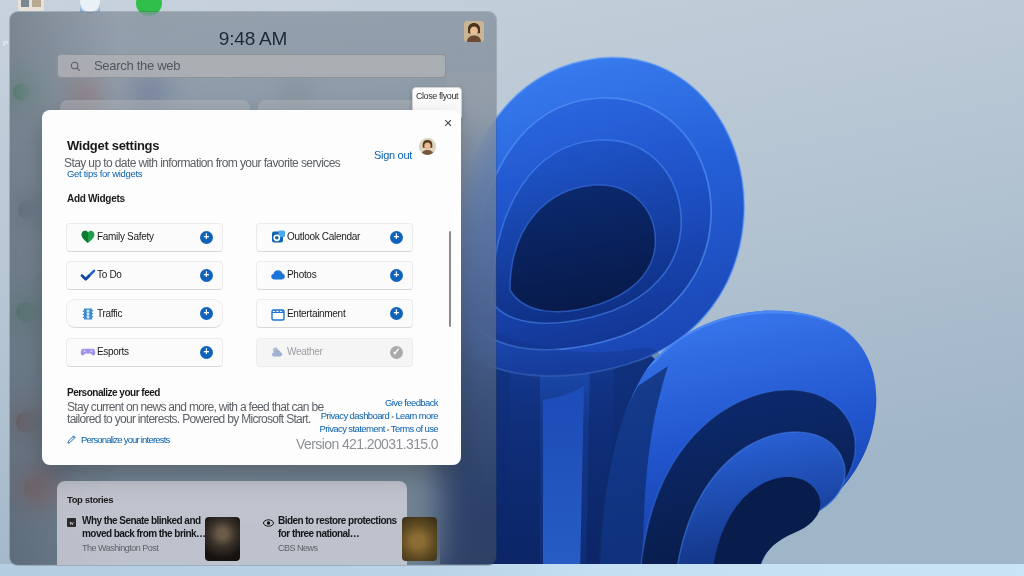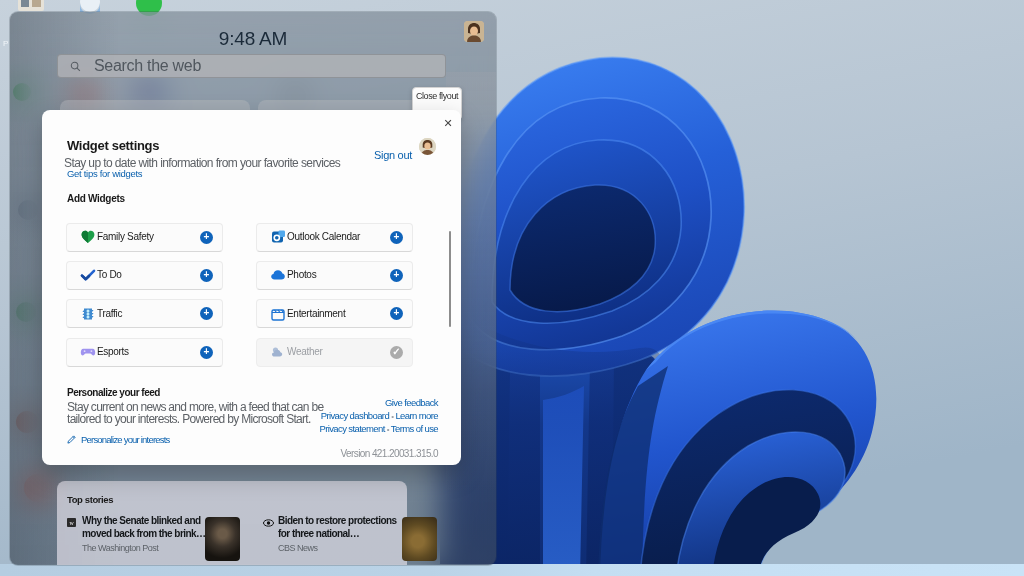--- a/index.html
+++ b/index.html
@@ -17,21 +17,21 @@
   #pdark{position:absolute;left:0;top:0;width:486px;height:553px;
     background:linear-gradient(to bottom,rgba(255,255,255,0.06) 0%,rgba(0,0,0,0) 30%,rgba(10,16,28,0.07) 75%,rgba(10,16,28,0.12) 100%);}
   #pleft{position:absolute;left:0;top:0;width:110px;height:553px;
     background:linear-gradient(to right,rgba(28,38,50,0.22),rgba(28,38,50,0) 100%);}
   #pright{position:absolute;left:436px;top:60px;width:50px;height:420px;
     background:linear-gradient(to bottom,rgba(152,160,170,0.55),rgba(120,134,152,0.35) 55%,rgba(70,85,112,0) 100%);}
   #ptime{position:absolute;left:0;top:16px;width:486px;text-align:center;
     font-size:19px;color:#1b2a39;letter-spacing:-0.2px;}
   #psearch{position:absolute;left:47px;top:42px;width:389px;height:24px;
     background:rgba(178,180,183,0.78);border:1px solid rgba(110,114,118,0.45);
-    border-radius:4px;box-sizing:border-box;color:#50575e;font-size:16px;letter-spacing:-0.3px;line-height:22px;}
+    border-radius:4px;box-sizing:border-box;color:#50575e;font-size:13px;letter-spacing:-0.3px;line-height:22px;}
   #psearch .mag{position:absolute;left:12px;top:5.5px;width:11px;height:11px;}
   #psearch .stw{position:absolute;left:36px;top:0;}
   .ghostcard{position:absolute;top:88px;height:22px;background:rgba(186,188,194,0.42);
     border-radius:8px 8px 0 0;}
   #gc1{left:50px;width:190px;}
   #gc2{left:248px;width:188px;}
   #topstories{position:absolute;left:47px;top:469px;width:350px;height:84px;
     border-radius:8px 8px 0 0;background:rgba(229,225,234,0.68);}
   #topstories .tst{position:absolute;left:10px;top:13px;font-weight:bold;font-size:9.5px;letter-spacing:-0.4px;color:#1b1b1b;}
   .news{position:absolute;top:33px;width:127px;}
@@ -65,21 +65,21 @@
     background:#0f63ba;color:#fff;font-size:10px;line-height:12px;text-align:center;font-weight:bold;}
   .wbtn.dis{background:#f5f5f5;border-color:#ededed;}
   .wbtn.dis .lb{color:#9b9ea3;}
   #scrollbar{position:absolute;left:406.5px;top:121px;width:2.5px;height:96px;background:#8d8d8d;border-radius:2px;}
   #pfeed{position:absolute;left:25px;top:277px;font-size:10px;font-weight:bold;letter-spacing:-0.5px;color:#191919;}
   #pfdesc{position:absolute;left:25px;top:291px;font-size:12px;letter-spacing:-0.7px;color:#5d6166;line-height:12px;}
   #pint{position:absolute;left:39px;top:324px;font-size:9.5px;letter-spacing:-0.8px;color:#0a60ad;}
   #pintpen{position:absolute;left:25px;top:325px;width:9px;height:9px;}
   .rlink{position:absolute;right:23px;font-size:9.5px;letter-spacing:-0.6px;color:#0a60ad;text-align:right;}
   .rdot{color:#9aa0a6;font-size:8px;}
-  #rver{position:absolute;right:23px;top:326px;font-size:10px;letter-spacing:-0.6px;color:#8d9196;margin-top:12px;}
+  #rver{position:absolute;right:23px;top:326px;font-size:14px;letter-spacing:-0.6px;color:#8d9196;}
   #topavatar{position:absolute;left:464px;top:21px;width:20px;height:21px;border-radius:4px;
     overflow:hidden;background:#c8b9a0;}
 </style>
 </head>
 <body>
 <div id="stage">
   <svg id="wall" width="1024" height="576" viewBox="0 0 1024 576">
     <defs>
       <linearGradient id="bg" x1="0" y1="0" x2="0.35" y2="1">
         <stop offset="0" stop-color="#c7d2dc"></stop>
@@ -268,21 +268,21 @@
       <span class="lb">To Do</span>
         <div class="plus">+</div>
     </div>
     <div class="wbtn" style="left:214px;top:150.5px;">
       <svg class="ic" viewBox="0 0 16 16">
           <path d="M4.5 12.5 C2.5 12.5 1.2 11.2 1.2 9.6 C1.2 8.2 2.2 7.2 3.5 7 C3.7 4.8 5.6 3.2 8 3.2 C10.2 3.2 12 4.6 12.4 6.6 C13.8 6.8 14.8 7.9 14.8 9.4 C14.8 11.1 13.4 12.5 11.4 12.5 Z" fill="#1b74d8"></path>
         </svg>
       <span class="lb">Photos</span>
         <div class="plus">+</div>
     </div>
-    <div class="wbtn" style="left:24px;top:189px;">
+    <div class="wbtn" style="left:24px;top:189px;border-radius:9px;">
       <svg class="ic" viewBox="0 0 16 16">
           <path d="M4 2.5 L12 2.5 L12 4 L13.6 4 L12 6 L12 7 L13.6 7 L12 9 L12 10 L13.6 10 L12 12 L12 13.5 L4 13.5 L4 12 L2.4 12 L4 10 L4 9 L2.4 9 L4 7 L4 6 L2.4 6 L4 4 Z" fill="#3f8ad0"></path>
           <circle cx="8" cy="5" r="1.5" fill="#c2ecfa"></circle>
           <circle cx="8" cy="8" r="1.5" fill="#c2ecfa"></circle>
           <circle cx="8" cy="11" r="1.5" fill="#c2ecfa"></circle>
         </svg>
       <span class="lb">Traffic</span>
         <div class="plus">+</div>
     </div>
     <div class="wbtn" style="left:214px;top:189px;">

